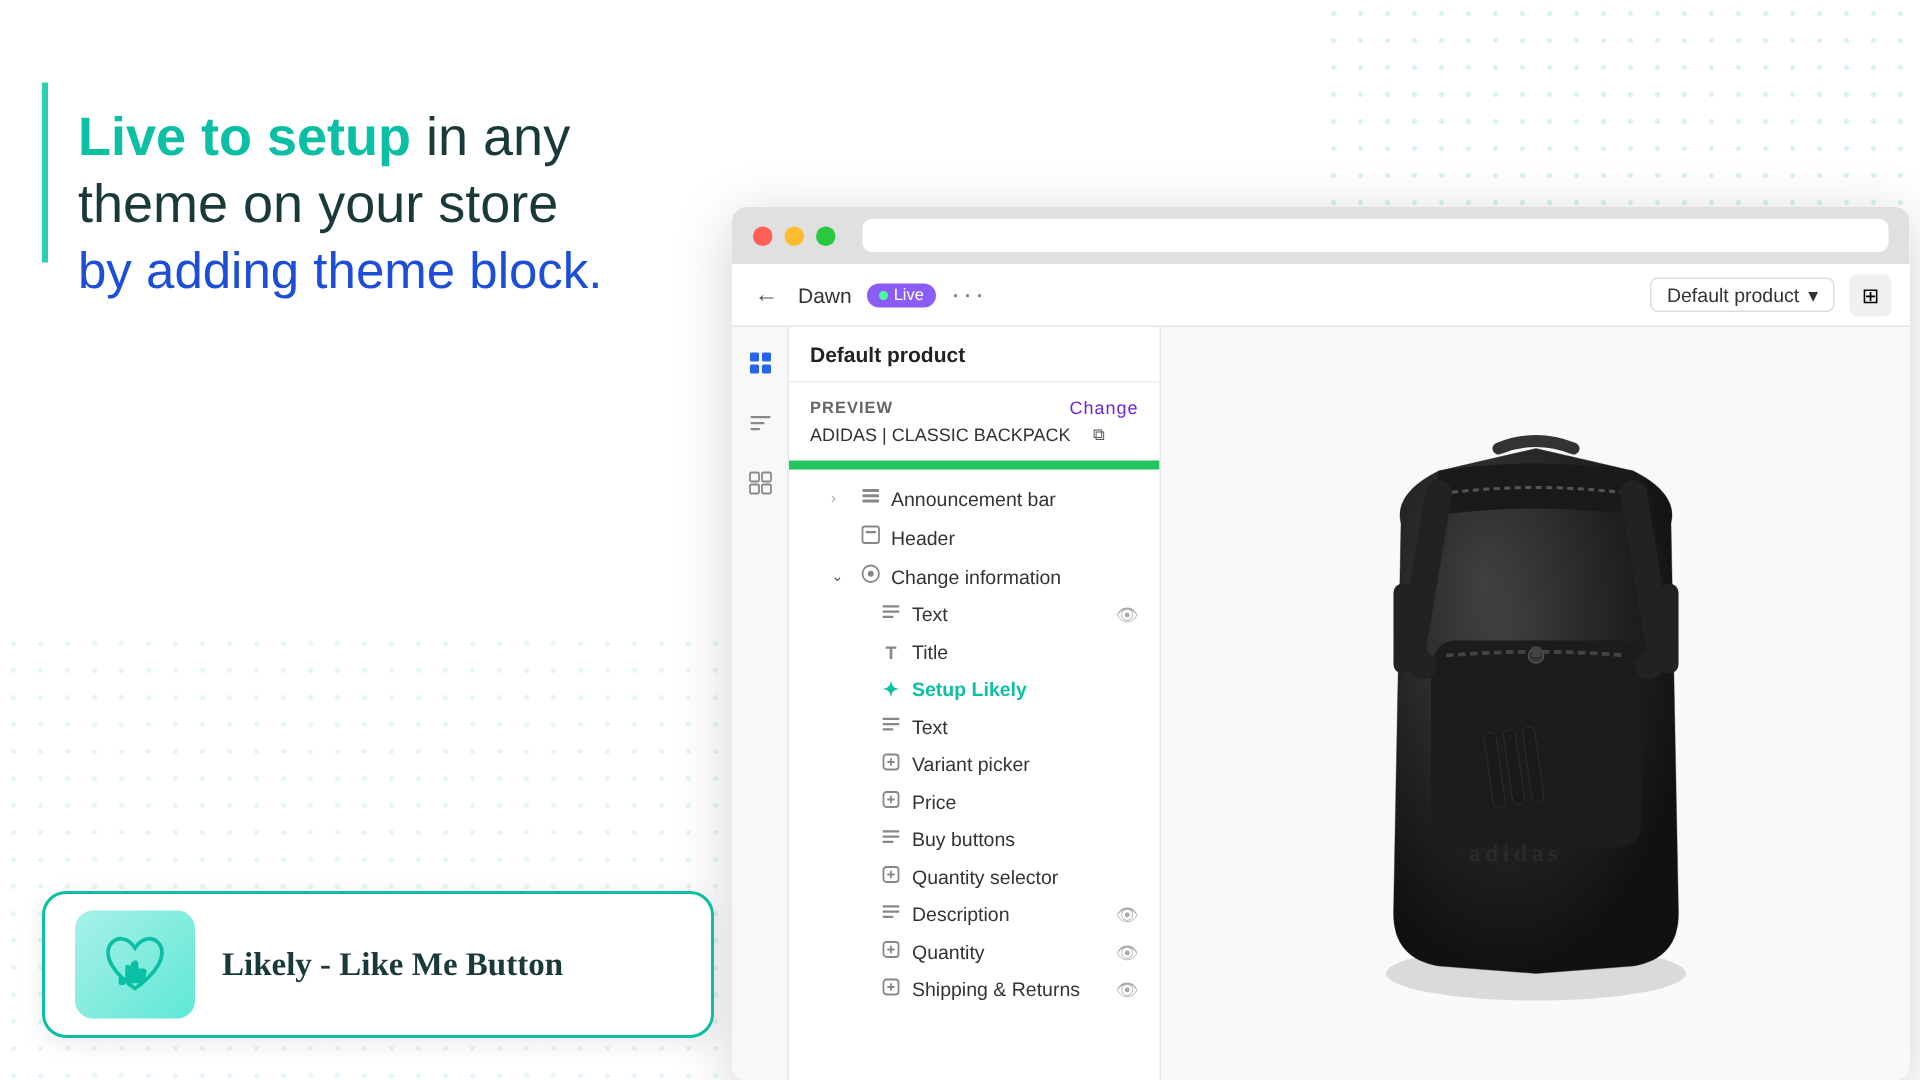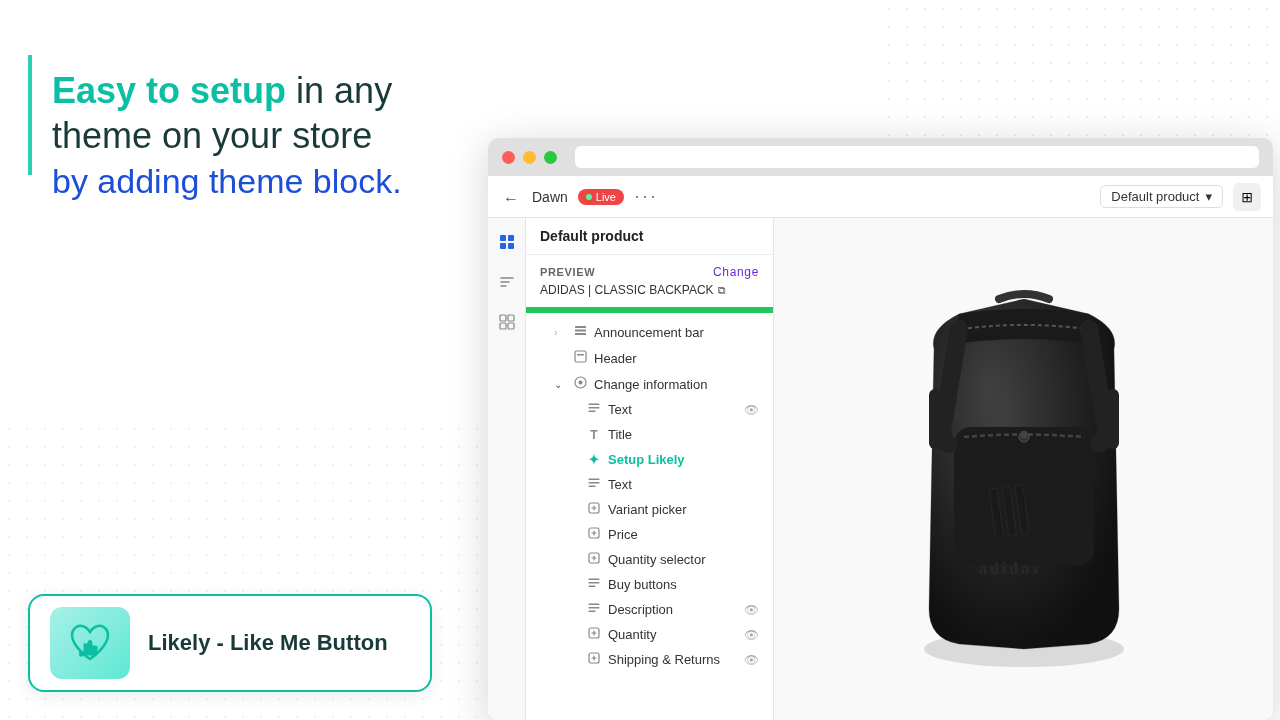--- a/index.html
+++ b/index.html
@@ -124,21 +124,21 @@
       display: flex; align-items: center; justify-content: center;
       color: #555;
       cursor: pointer;
     }
     .toolbar-theme-name {
       font-size: 14px;
       color: #333;
       font-weight: 500;
     }
     .live-badge {
-      background: #ef4444;
+      background: #8b5cf6;
       color: #fff;
       font-size: 11px;
       padding: 2px 8px;
       border-radius: 10px;
       display: flex;
       align-items: center;
       gap: 4px;
     }
     .live-dot {
       width: 6px; height: 6px;
@@ -236,21 +236,21 @@
       color: #6d28d9;
       font-weight: 500;
       text-transform: none;
       cursor: pointer;
     }
     .preview-product {
       font-size: 12px;
       color: #333;
       display: flex;
       align-items: center;
-      gap: 4px;
+      gap: 15px;
     }
     .preview-product-link {
       color: #555;
       font-size: 11px;
     }
 
     
     .tree-panel {
       flex: 1;
       overflow-y: auto;
@@ -316,30 +316,31 @@
       align-items: center;
       justify-content: center;
       overflow: hidden;
     }
 
     
     .bottom-card {
       position: absolute;
       bottom: 28px;
       left: 28px;
-      width: 404px;
+      width: 448px;
       height: 98px;
       background: #fff;
       border-radius: 16px;
       border: 2px solid #0abfa3;
       display: flex;
       align-items: center;
       padding: 0 20px;
       gap: 18px;
       box-shadow: 0 4px 18px rgba(0,0,0,0.08);
+      font-family: Liberation Serif, serif;
     }
     .card-icon {
       width: 80px;
       height: 72px;
       border-radius: 12px;
       background: linear-gradient(135deg, #a8f0e8 0%, #5ee8d4 100%);
       display: flex;
       align-items: center;
       justify-content: center;
       flex-shrink: 0;
@@ -353,21 +354,21 @@
 </head>
 <body>
 
 <div class="bg-dots-top-right"></div>
 <div class="bg-dots-bottom-left"></div>
 
 <div class="left-accent"></div>
 
 <div class="hero-text">
   <h1>
-    <span class="highlight">Easy to setup</span><span> in any theme on your store</span>
+    <span class="highlight">Live to setup</span><span> in any theme on your store</span>
   </h1>
   <p>by adding theme block.</p>
 </div>
 
 <div class="browser-window">
 
   <div class="browser-titlebar">
     <span class="traffic-light tl-red"></span>
     <span class="traffic-light tl-yellow"></span>
     <span class="traffic-light tl-green"></span>
@@ -532,37 +533,37 @@
                   <path d="M4 6h4M6 4v4" stroke="#888" stroke-width="1.2" stroke-linecap="round"></path>
                 </svg>
             </span>
             <span class="tree-item-text">Price</span>
           </div>
 
           <div class="tree-item indent2">
             <span class="tree-expand"></span>
             <span class="tree-icon">
               <svg width="12" height="12" viewBox="0 0 12 12" fill="none">
-                  <rect x="1" y="1" width="10" height="10" rx="2" stroke="#888" stroke-width="1.2"></rect>
-                  <path d="M4 6h4M6 4v4" stroke="#888" stroke-width="1.2" stroke-linecap="round"></path>
-                </svg>
-            </span>
-            <span class="tree-item-text">Quantity selector</span>
-          </div>
-
-          <div class="tree-item indent2">
-            <span class="tree-expand"></span>
-            <span class="tree-icon">
-              <svg width="12" height="12" viewBox="0 0 12 12" fill="none">
                   <rect x="0.5" y="1.5" width="11" height="1.5" rx="0.4" fill="#888"></rect>
                   <rect x="0.5" y="5" width="11" height="1.5" rx="0.4" fill="#888"></rect>
                   <rect x="0.5" y="8.5" width="7" height="1.5" rx="0.4" fill="#888"></rect>
                 </svg>
             </span>
             <span class="tree-item-text">Buy buttons</span>
+          </div>
+
+          <div class="tree-item indent2">
+            <span class="tree-expand"></span>
+            <span class="tree-icon">
+              <svg width="12" height="12" viewBox="0 0 12 12" fill="none">
+                  <rect x="1" y="1" width="10" height="10" rx="2" stroke="#888" stroke-width="1.2"></rect>
+                  <path d="M4 6h4M6 4v4" stroke="#888" stroke-width="1.2" stroke-linecap="round"></path>
+                </svg>
+            </span>
+            <span class="tree-item-text">Quantity selector</span>
           </div>
 
           <div class="tree-item indent2">
             <span class="tree-expand"></span>
             <span class="tree-icon">
               <svg width="12" height="12" viewBox="0 0 12 12" fill="none">
                   <rect x="0.5" y="1.5" width="11" height="1.5" rx="0.4" fill="#888"></rect>
                   <rect x="0.5" y="5" width="11" height="1.5" rx="0.4" fill="#888"></rect>
                   <rect x="0.5" y="8.5" width="7" height="1.5" rx="0.4" fill="#888"></rect>
                 </svg>

